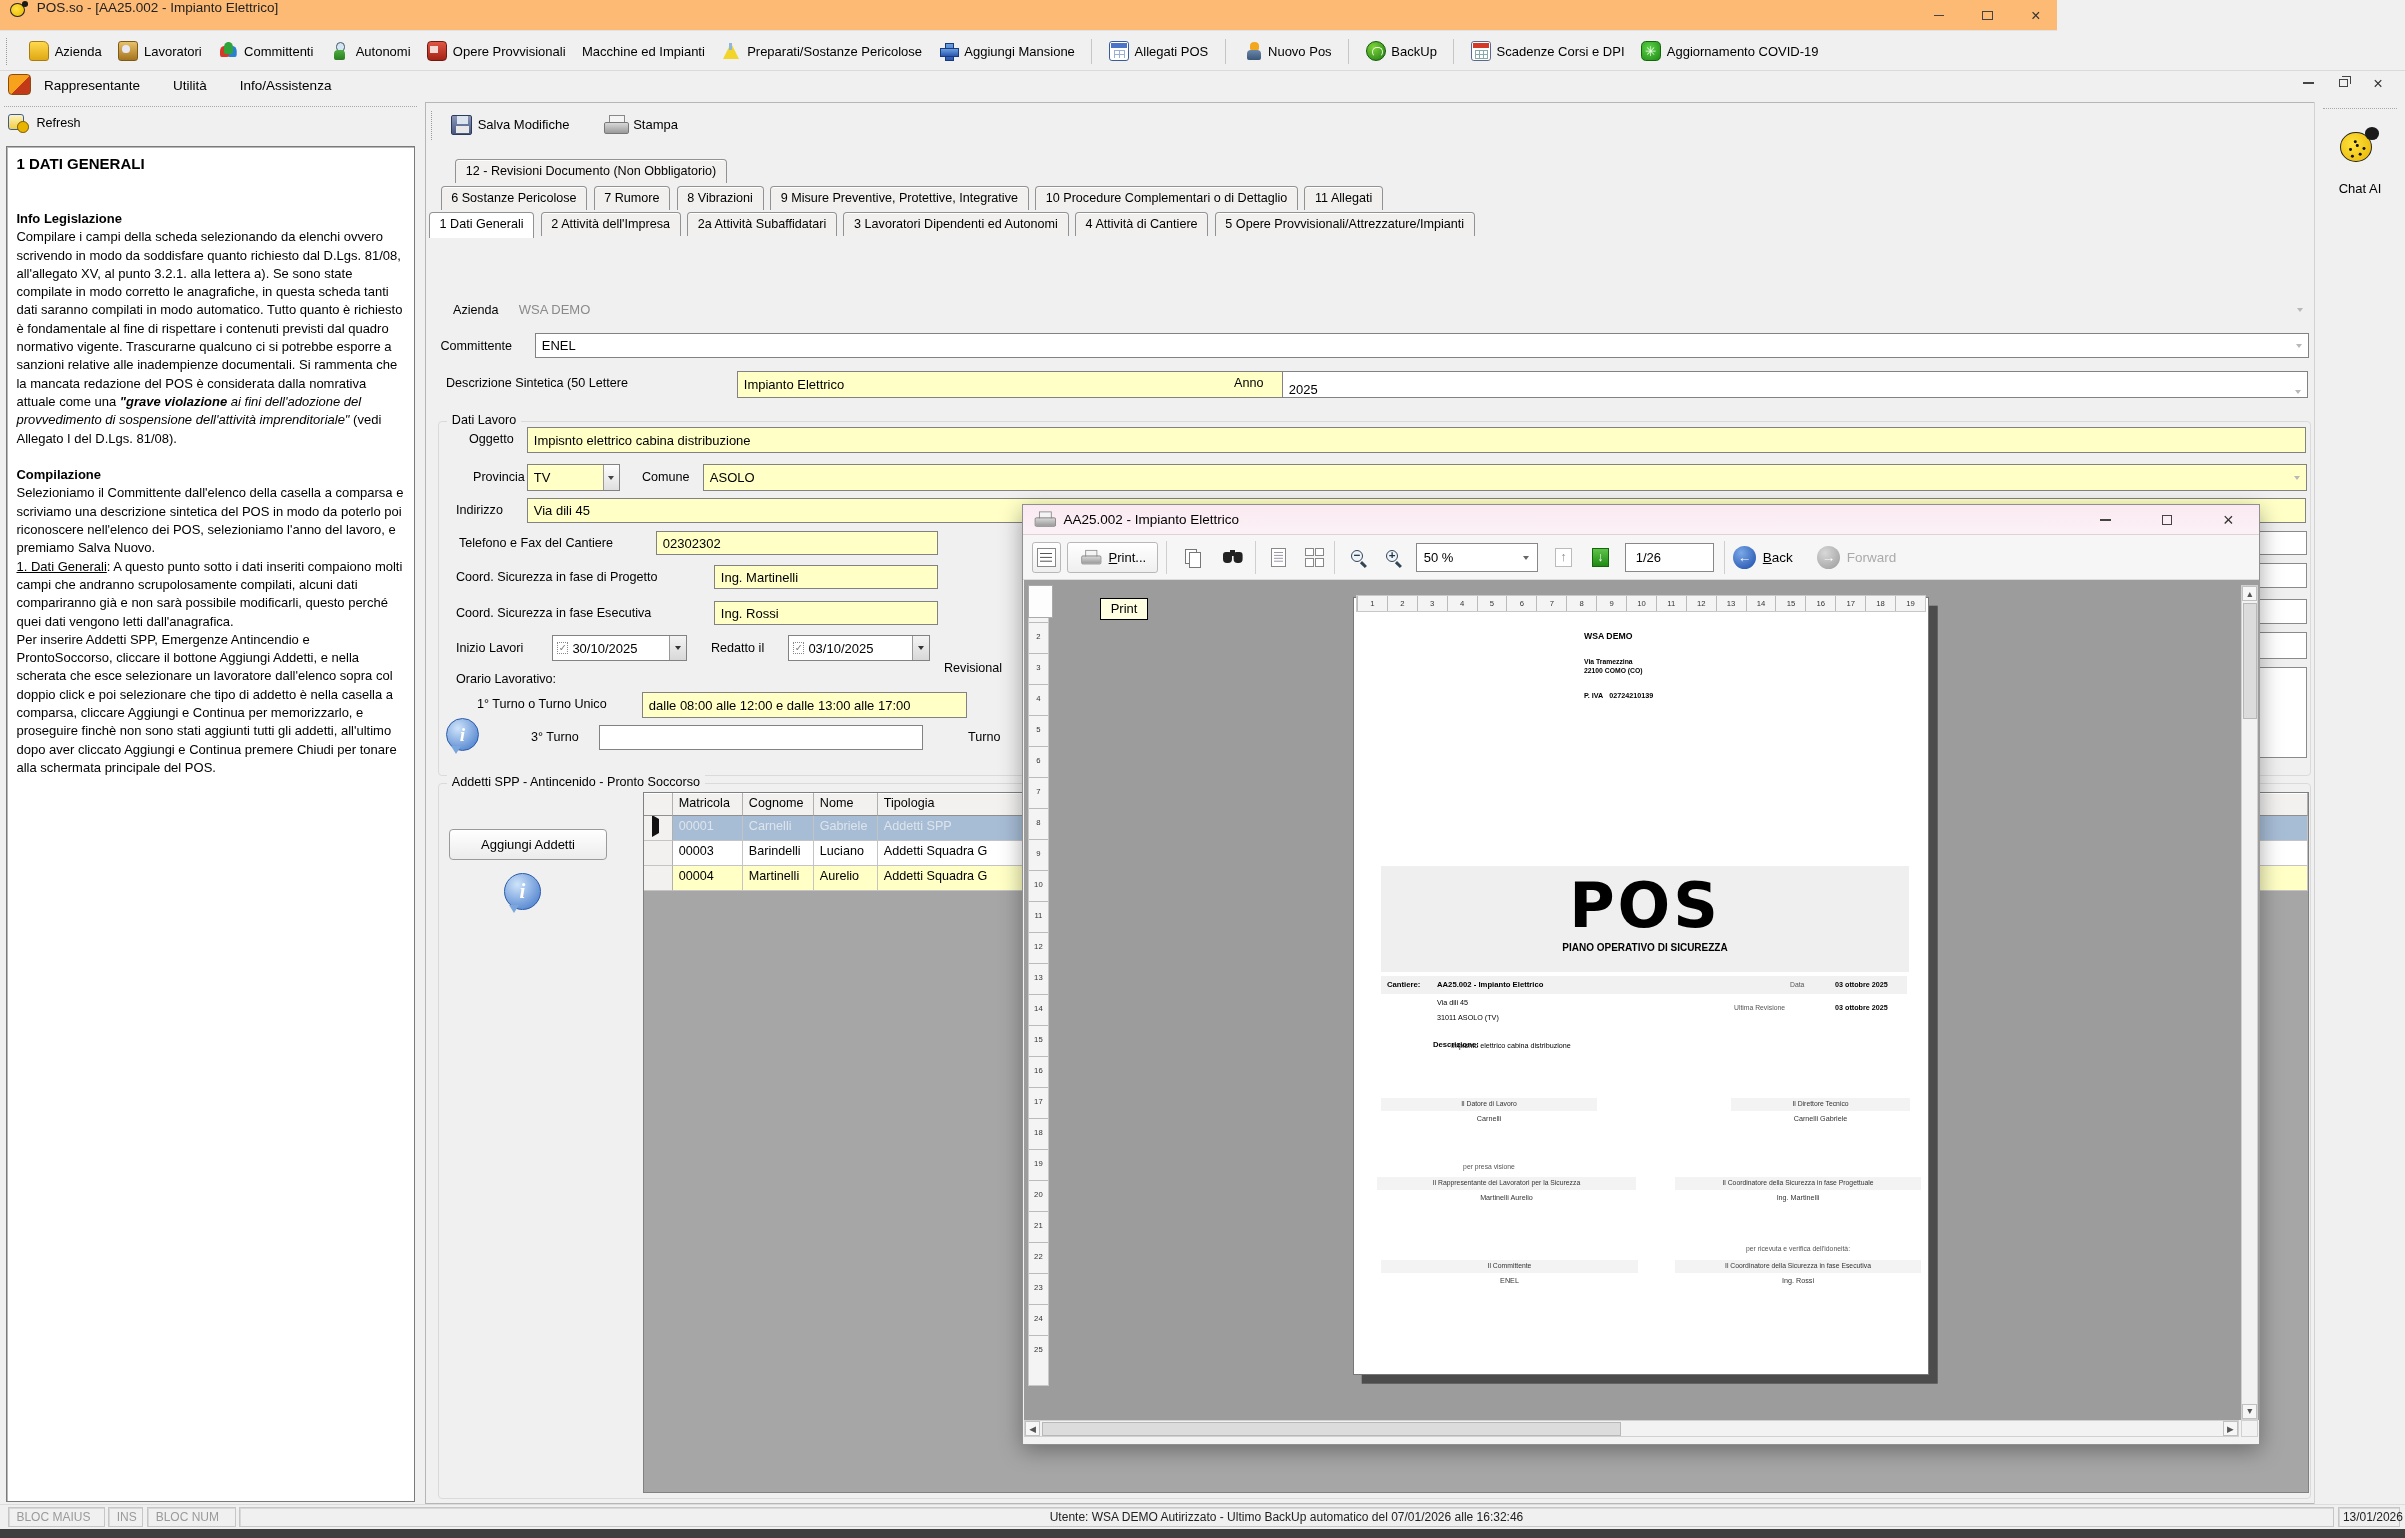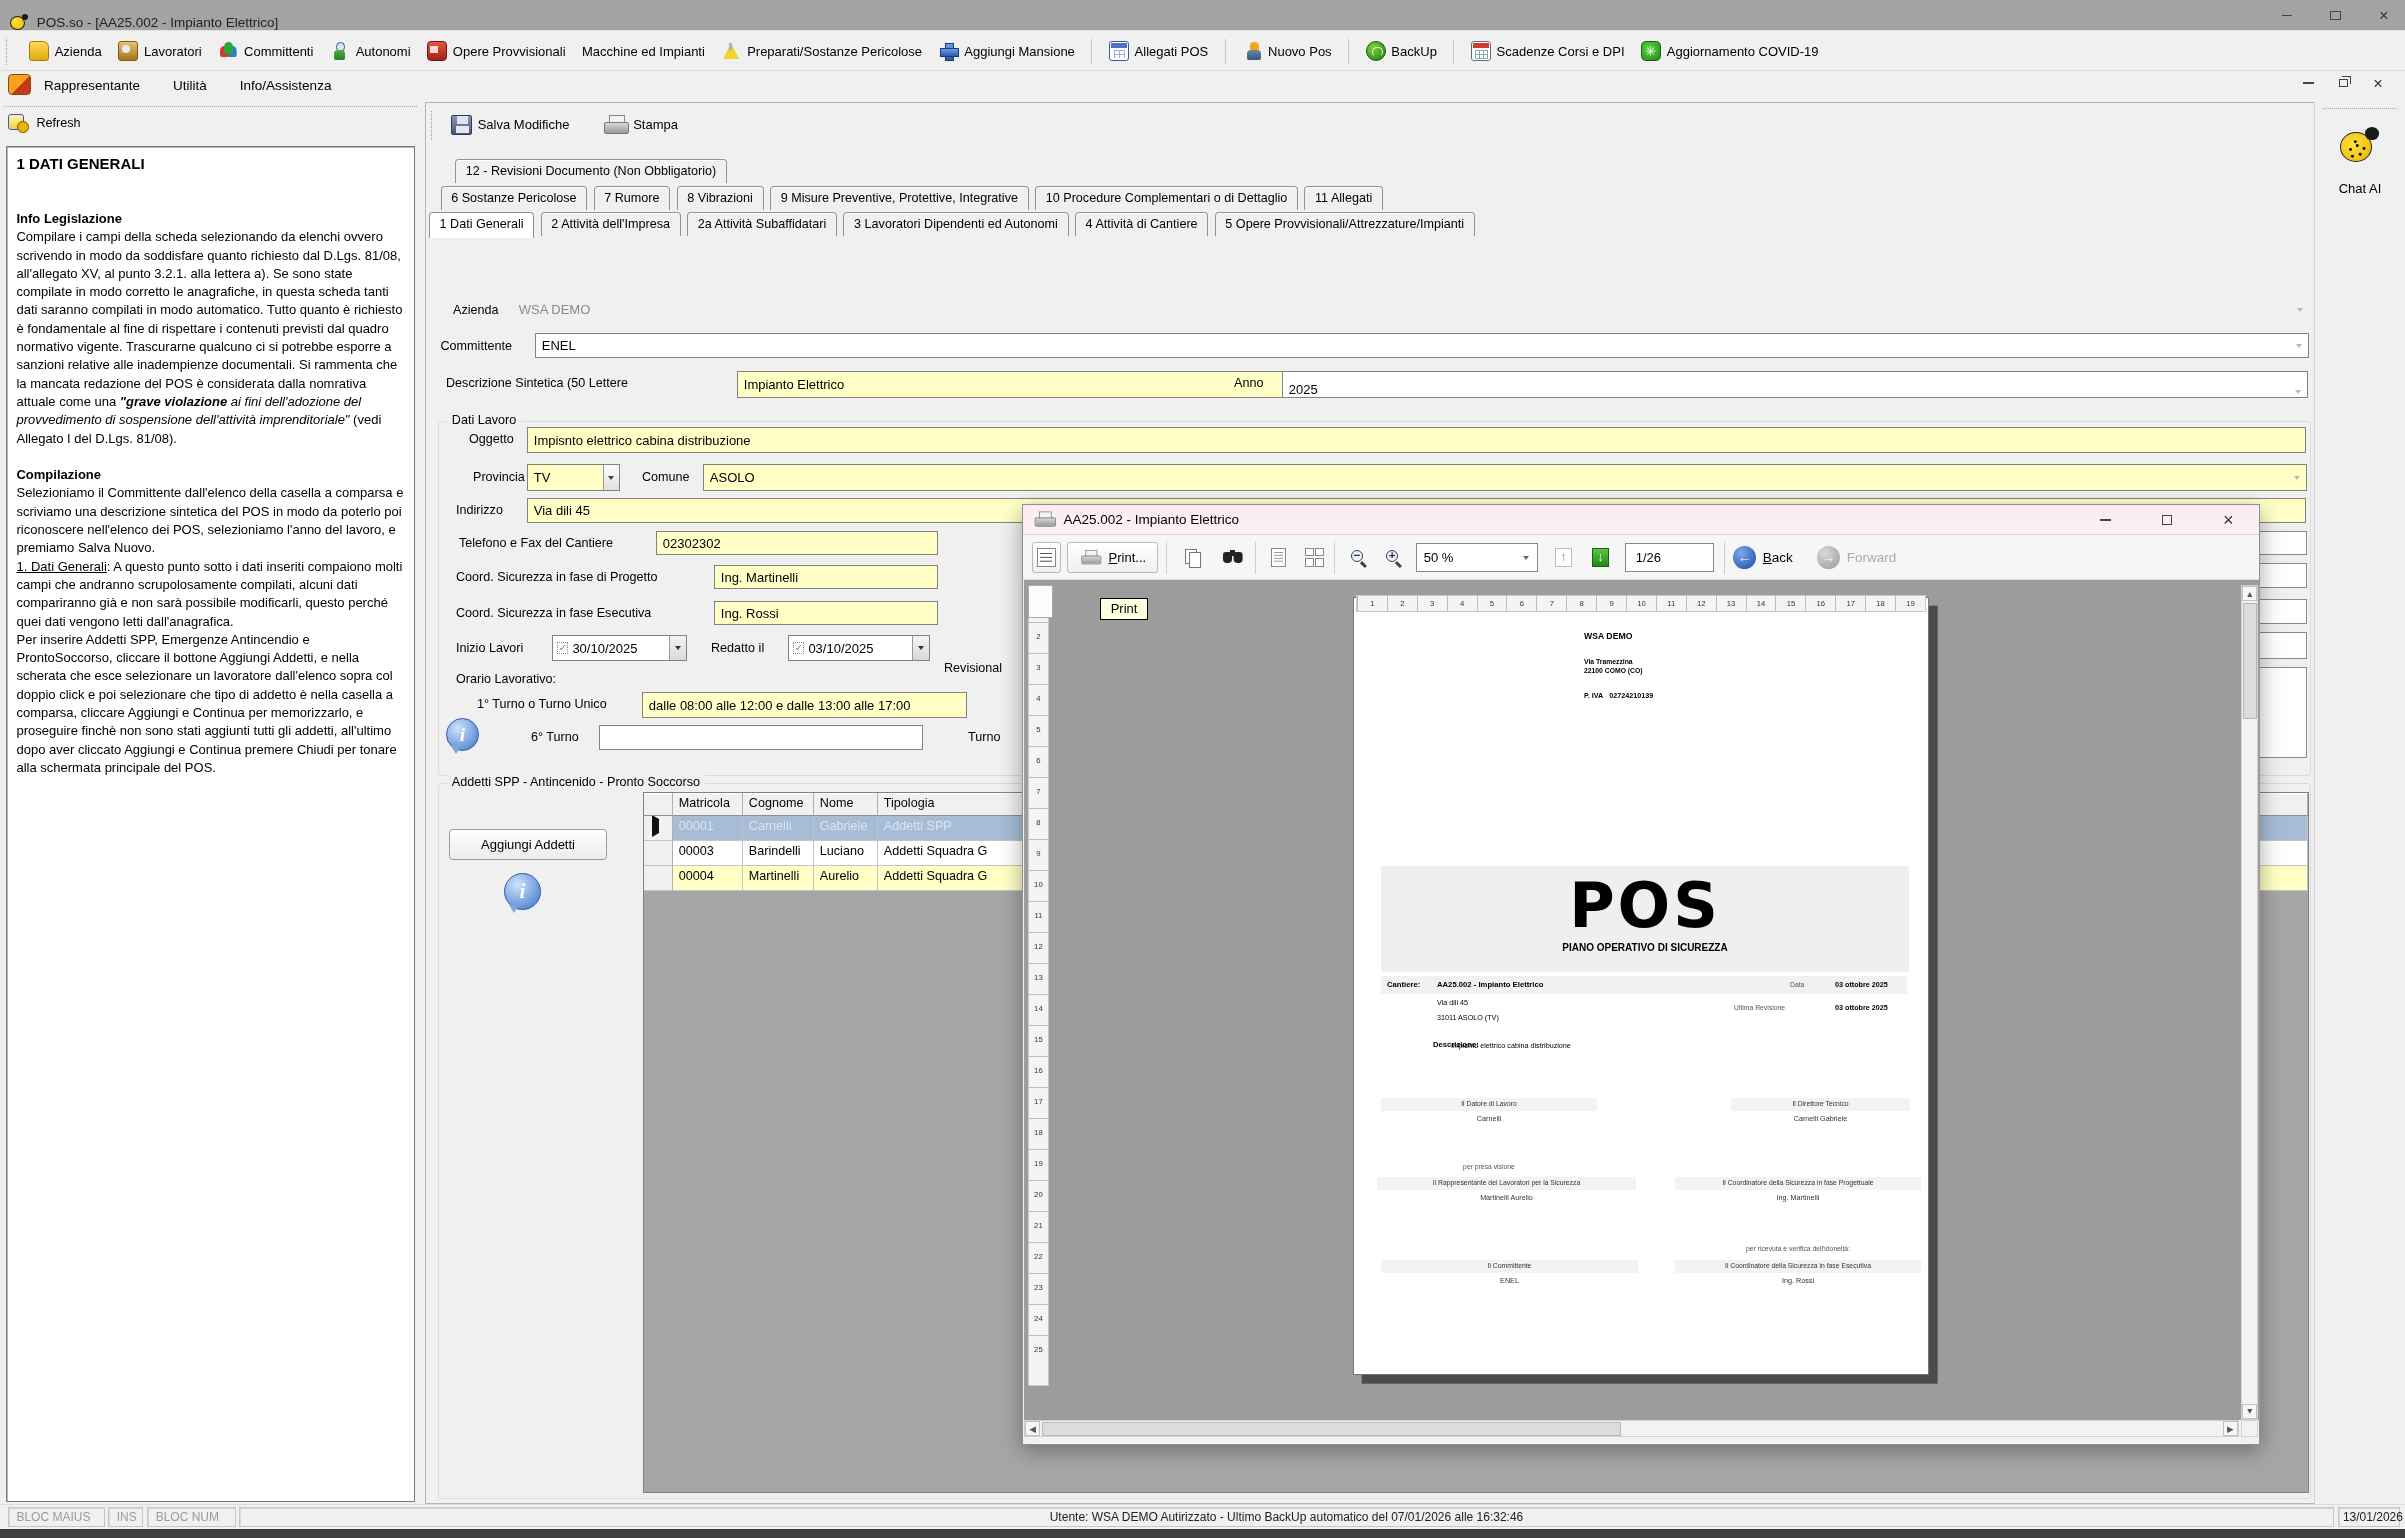--- a/index.html
+++ b/index.html
@@ -5,21 +5,21 @@
   * { margin:0; padding:0; box-sizing:border-box; }
   html,body { width:2405px; height:1538px; }
   body {
     font-family:"Liberation Sans", sans-serif;
     background:#f0f0f0; color:#000;
     position:relative; overflow:hidden; font-size:12.6px;
   }
   .abs { position:absolute; }
 
   
-  #titlebar { position:absolute; left:0; top:0; width:2405px; height:31px; background:#a3a3a3; border-bottom:1px solid #e2e2e2; display:flex; align-items:flex-end; padding-left:9.7px; }
+  #titlebar { position:absolute; left:0; top:0; width:2057px; height:31px; background:#fdba74; border-bottom:1px solid #e2e2e2; display:flex; align-items:flex-start; padding-left:9.7px; }
   #titlebar .title { font-size:13.5px; margin-left:7.7px; color:#222; }
   .wctrls { position:absolute; right:13.5px; top:0; height:31px; display:flex; align-items:center; gap:33px; }
   .wbtn { width:15.4px; height:15.4px; display:flex; align-items:center; justify-content:center; color:#333; font-size:14.5px; }
   .glyph-min { width:10.6px; height:1.9px; background:#444; }
   .glyph-max { width:10.6px; height:9.7px; border:1.4px solid #444; }
   .glyph-restore { width:8.7px; height:7.7px; border:1.4px solid #444; position:relative; }
   .glyph-restore::before { content:""; position:absolute; left:1.9px; top:-3.9px; width:7.7px; height:6.8px; border:1.4px solid #444; border-bottom:none; border-left:none; }
   .glyph-close { font-size:16.4px; line-height:1; color:#333; }
 
   
@@ -440,21 +440,21 @@
 
   <span class="lbl" style="left:30px; top:569px;">Orario Lavorativo:</span>
 
   <span class="lbl" style="left:51px; top:594px;">1° Turno o Turno Unico</span>
   <div class="fld yellow" style="left:216px; top:589px; width:325px; height:26px;">
     <span>dalle 08:00 alle 12:00 e dalle 13:00 alle 17:00</span>
   </div>
 
   <span class="infoicon" style="left:20px; top:615px; width:33px; height:33px; font-size:19.3px;">i</span>
 
-  <span class="lbl" style="left:105px; top:627px;">6° Turno</span>
+  <span class="lbl" style="left:105px; top:627px;">3° Turno</span>
   <div class="fld" style="left:173px; top:622px; width:324px; height:25px;">
     <span></span>
   </div>
   <span class="lbl" style="left:542px; top:627px;">Turno</span>
 
   <div class="sliver" style="left:1448px; top:428px; width:433px; height:24px;"></div>
   <div class="sliver" style="left:1448px; top:460px; width:433px; height:25px;" actable="true"></div>
   <div class="sliver" style="left:1448px; top:496px; width:433px; height:25px;"></div>
   <div class="sliver" style="left:1448px; top:529px; width:433px; height:27px;"></div>
   <div class="sliver" style="left:1448px; top:564px; width:433px; height:91px;"></div>

